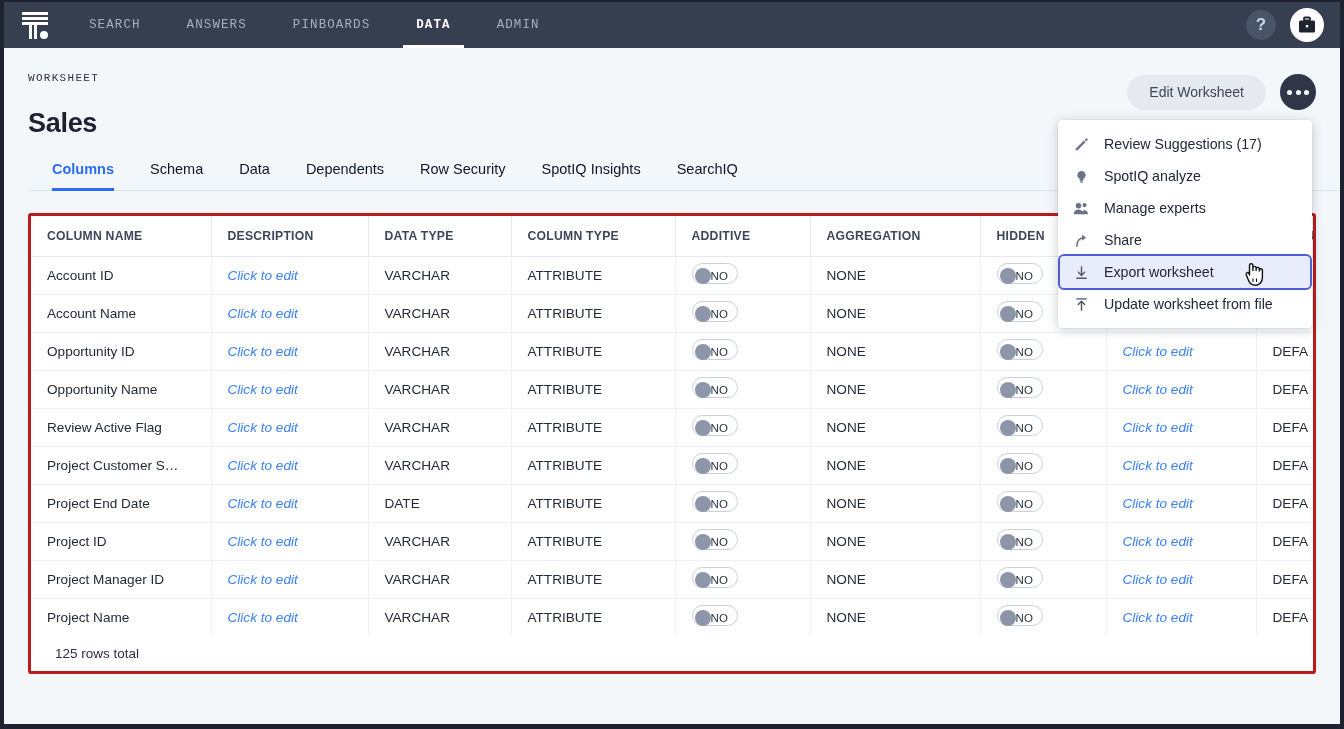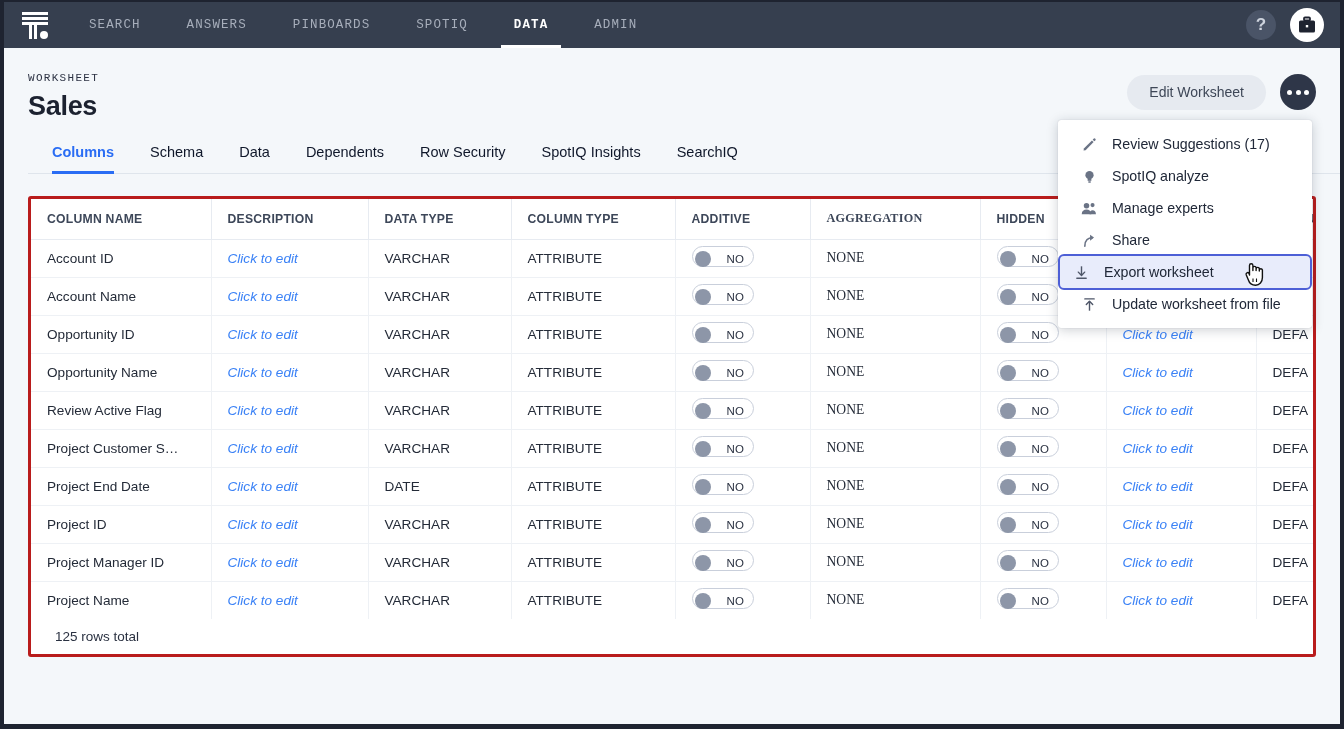--- a/index.html
+++ b/index.html
@@ -81,21 +81,21 @@
   .eyebrow {
     font-family: "Liberation Mono", "DejaVu Sans Mono", monospace;
     font-size: 11px;
     letter-spacing: 1.3px;
     color: #2c3243;
   }
   .title {
     font-size: 27px;
     font-weight: bold;
     color: #1c2230;
-    margin-top: 7px;
+    margin-top: 24px;
     letter-spacing: -0.3px;
   }
   .head-actions {
     position: absolute;
     right: 24px; top: 26px;
     display: flex; align-items: center; gap: 14px;
   }
   .edit-btn {
     background: #e6eaf0;
     color: #3e4757;
@@ -187,33 +187,33 @@
     height: 38px;
     padding: 0 16px;
     border-right: 1px solid #eef1f5;
     border-bottom: 1px solid #eef1f5;
     white-space: nowrap;
     overflow: hidden;
     text-overflow: ellipsis;
   }
   td.muted { color: #3b82f6; font-style: italic; }
   .c0 { width: 180px; } .c1 { width: 157px; } .c2 { width: 143px; }
-  .c3 { width: 164px; } .c4 { width: 135px; } .c5 { width: 170px; font-family: Liberation Serif, serif; }
+  .c3 { width: 164px; } .c4 { width: 135px; } .c5 { width: 170px; }
   .c6 { width: 126px; } .c7 { width: 150px; } .c8 { width: 285px; }
 
   .toggle {
     display: inline-flex;
     align-items: center;
     height: 21px;
     border: 1px solid #c9cfdb;
     border-radius: 11px;
     padding: 4px 9px 0 2px;
     background: #fff;
     cursor: pointer;
-    gap: 16px;
+    gap: 0;
   }
   .toggle .knob {
     width: 16px; height: 16px; border-radius: 50%;
     background: #8d96a8;
     flex: none;
   }
   .toggle .lbl {
     font-size: 11.5px;
     color: #2a3141;
     letter-spacing: 0.3px;
@@ -253,21 +253,21 @@
     background: #ffffff;
     border-radius: 3px;
     box-shadow: 0 2px 12px rgba(25,35,55,.22), 0 0 1px rgba(25,35,55,.25);
     padding: 8px 0;
     z-index: 40;
   }
   .menu-item {
     display: flex;
     align-items: center;
     height: 32px;
-    padding: 0 22px;
+    padding: 0 14px;
     gap: 14px;
     font-size: 14.2px;
     color: #202838;
     cursor: pointer;
     position: relative;
     white-space: nowrap;
   }
   .menu-item .mi-icon {
     width: 18px; height: 18px;
     display: flex; align-items: center; justify-content: center;
@@ -301,21 +301,20 @@
         <rect x="4" y="13" width="26" height="3" fill="#ffffff"></rect>
         <rect x="11" y="16" width="3" height="14" fill="#ffffff"></rect>
         <rect x="16" y="16" width="3" height="14" fill="#ffffff"></rect>
         <circle cx="26" cy="26" r="4" fill="#ffffff"></circle>
       </svg>
     </div>
     <div class="nav-items">
       <div class="nav-item">SEARCH</div>
       <div class="nav-item">ANSWERS</div>
       <div class="nav-item">PINBOARDS</div>
-      <div class="nav-item">SPOTIQ</div>
       <div class="nav-item active">DATA</div>
       <div class="nav-item">ADMIN</div>
     </div>
     <div class="nav-right">
       <div class="help-btn">?</div>
       <div class="avatar">
         <svg width="20" height="20" viewBox="0 0 20 20" aria-hidden="true">
           <rect x="7" y="2.5" width="6" height="3" rx="1" fill="none" stroke="#1e2330" stroke-width="1.8"></rect>
           <rect x="2" y="5.5" width="16" height="12" rx="1.6" fill="#1e2330"></rect>
           <rect x="8.8" y="10" width="2.4" height="2.4" fill="#ffffff"></rect>

